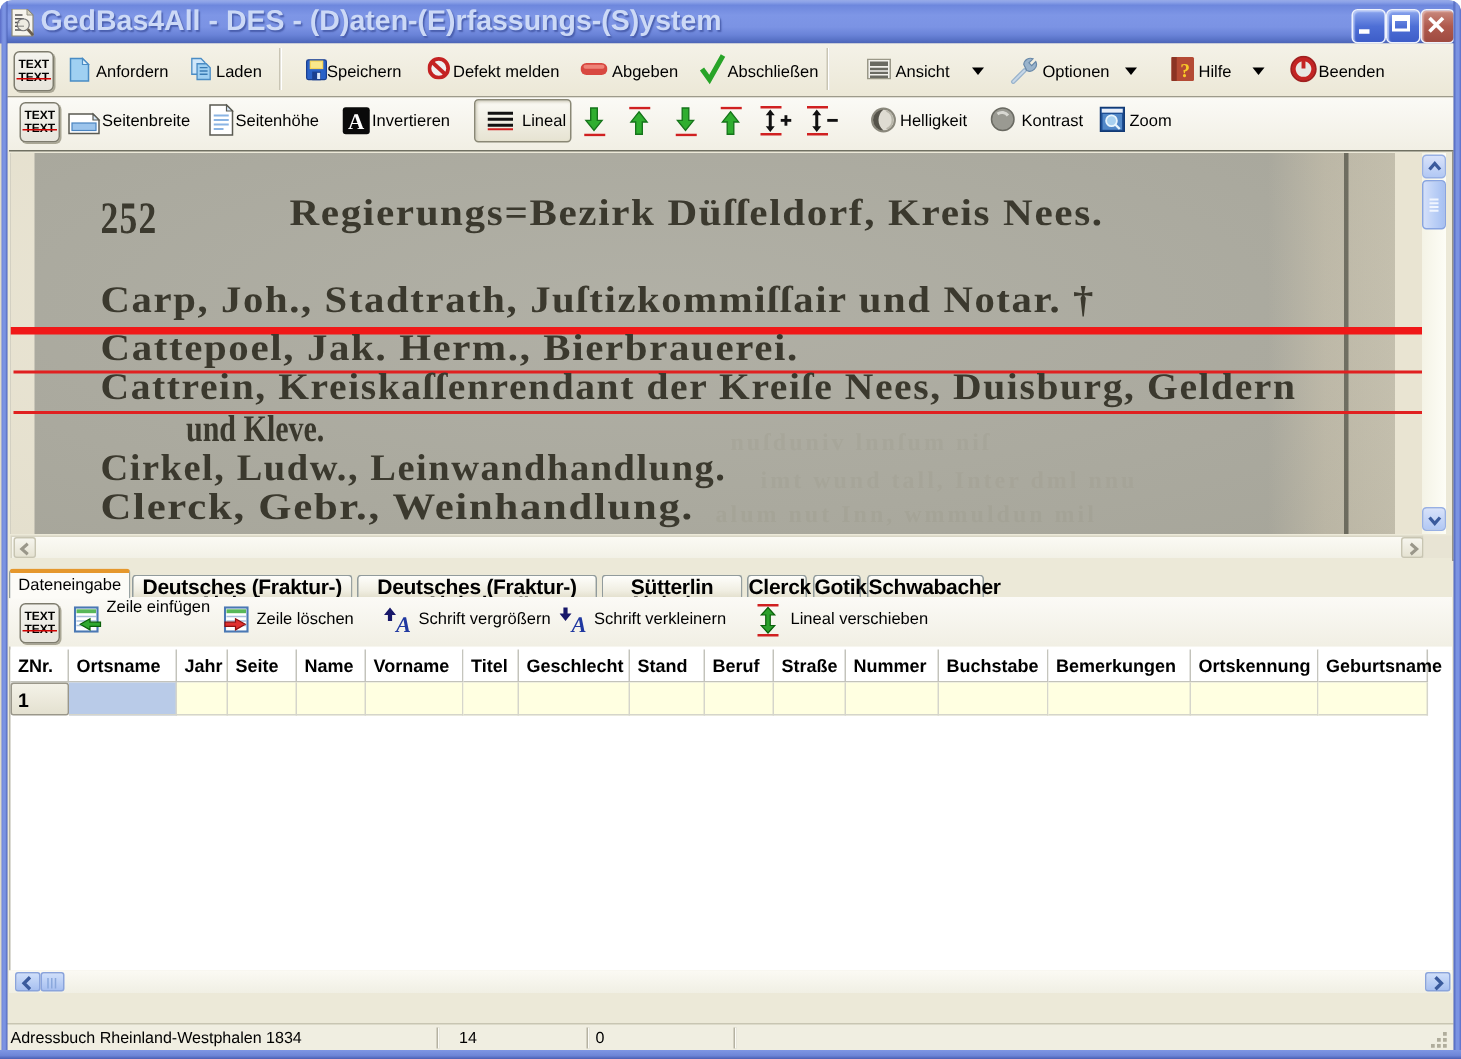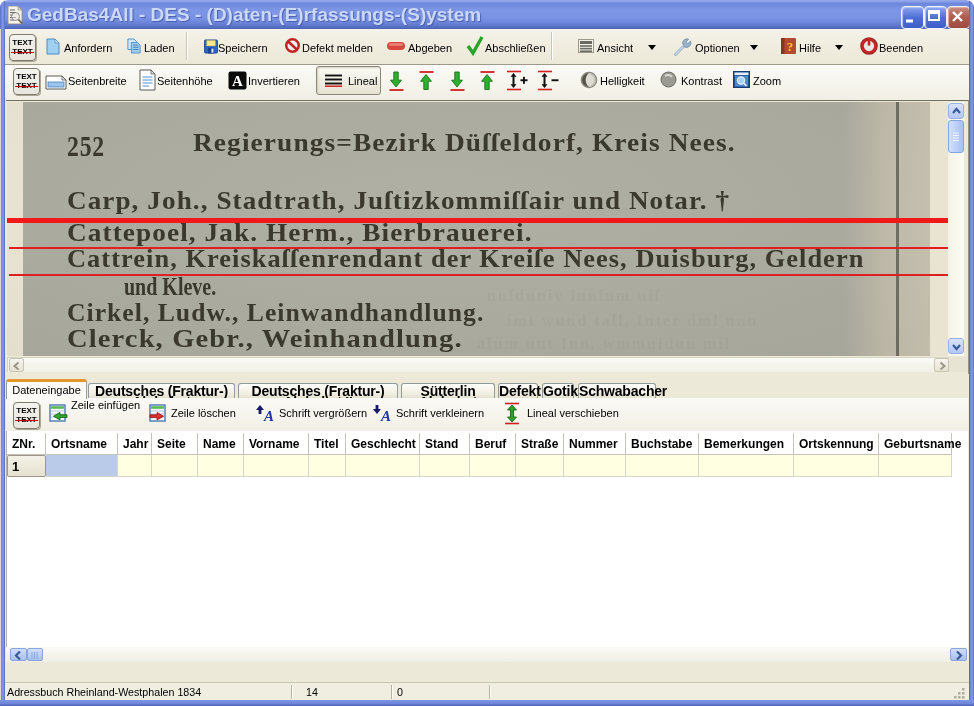--- a/index.html
+++ b/index.html
@@ -286,21 +286,21 @@
             <path d="M5.5 3.5 l4 3.5 -4 3.5" fill="none" stroke="#9a978a" stroke-width="2"></path>
           </svg></div>
  </div>
  <div class="abs" style="left:943px;top:256px;width:19px;height:16px;background:#e8e4d4;"></div>
 </div>
 <div class="abs" id="tabrow">
  <div id="tabactive">Dateneingabe</div>
  <div class="tab" style="left:82px;width:145px;">Deutsches (Fraktur-) Alphabet</div>
  <div class="tab" style="left:232px;width:158px;">Deutsches (Fraktur-) Alphabet II</div>
  <div class="tab" style="left:395px;width:92px;">Sütterlin Alphabet</div>
- <div class="tab" style="left:492px;width:38px;">Defekt</div>
+ <div class="tab" style="left:492px;width:38px;">Clerck</div>
  <div class="tab" style="left:536px;width:30px;">Gotik</div>
  <div class="tab" style="left:572px;width:76px;">Schwabacher</div>
 </div>
 <div class="abs" id="tb3">
  <div class="textbtn" style="left:7px;top:4px">
         <div class="tx1">TEXT</div>
         <div class="tx2">TEXT</div>
       </div>
  <svg class="abs" style="left:43px;top:6px" width="19" height="18" viewBox="0 0 19 18">
         <rect x="1" y="1" width="15" height="16" fill="#fff" stroke="#4a78b4" stroke-width="1.4"></rect>

